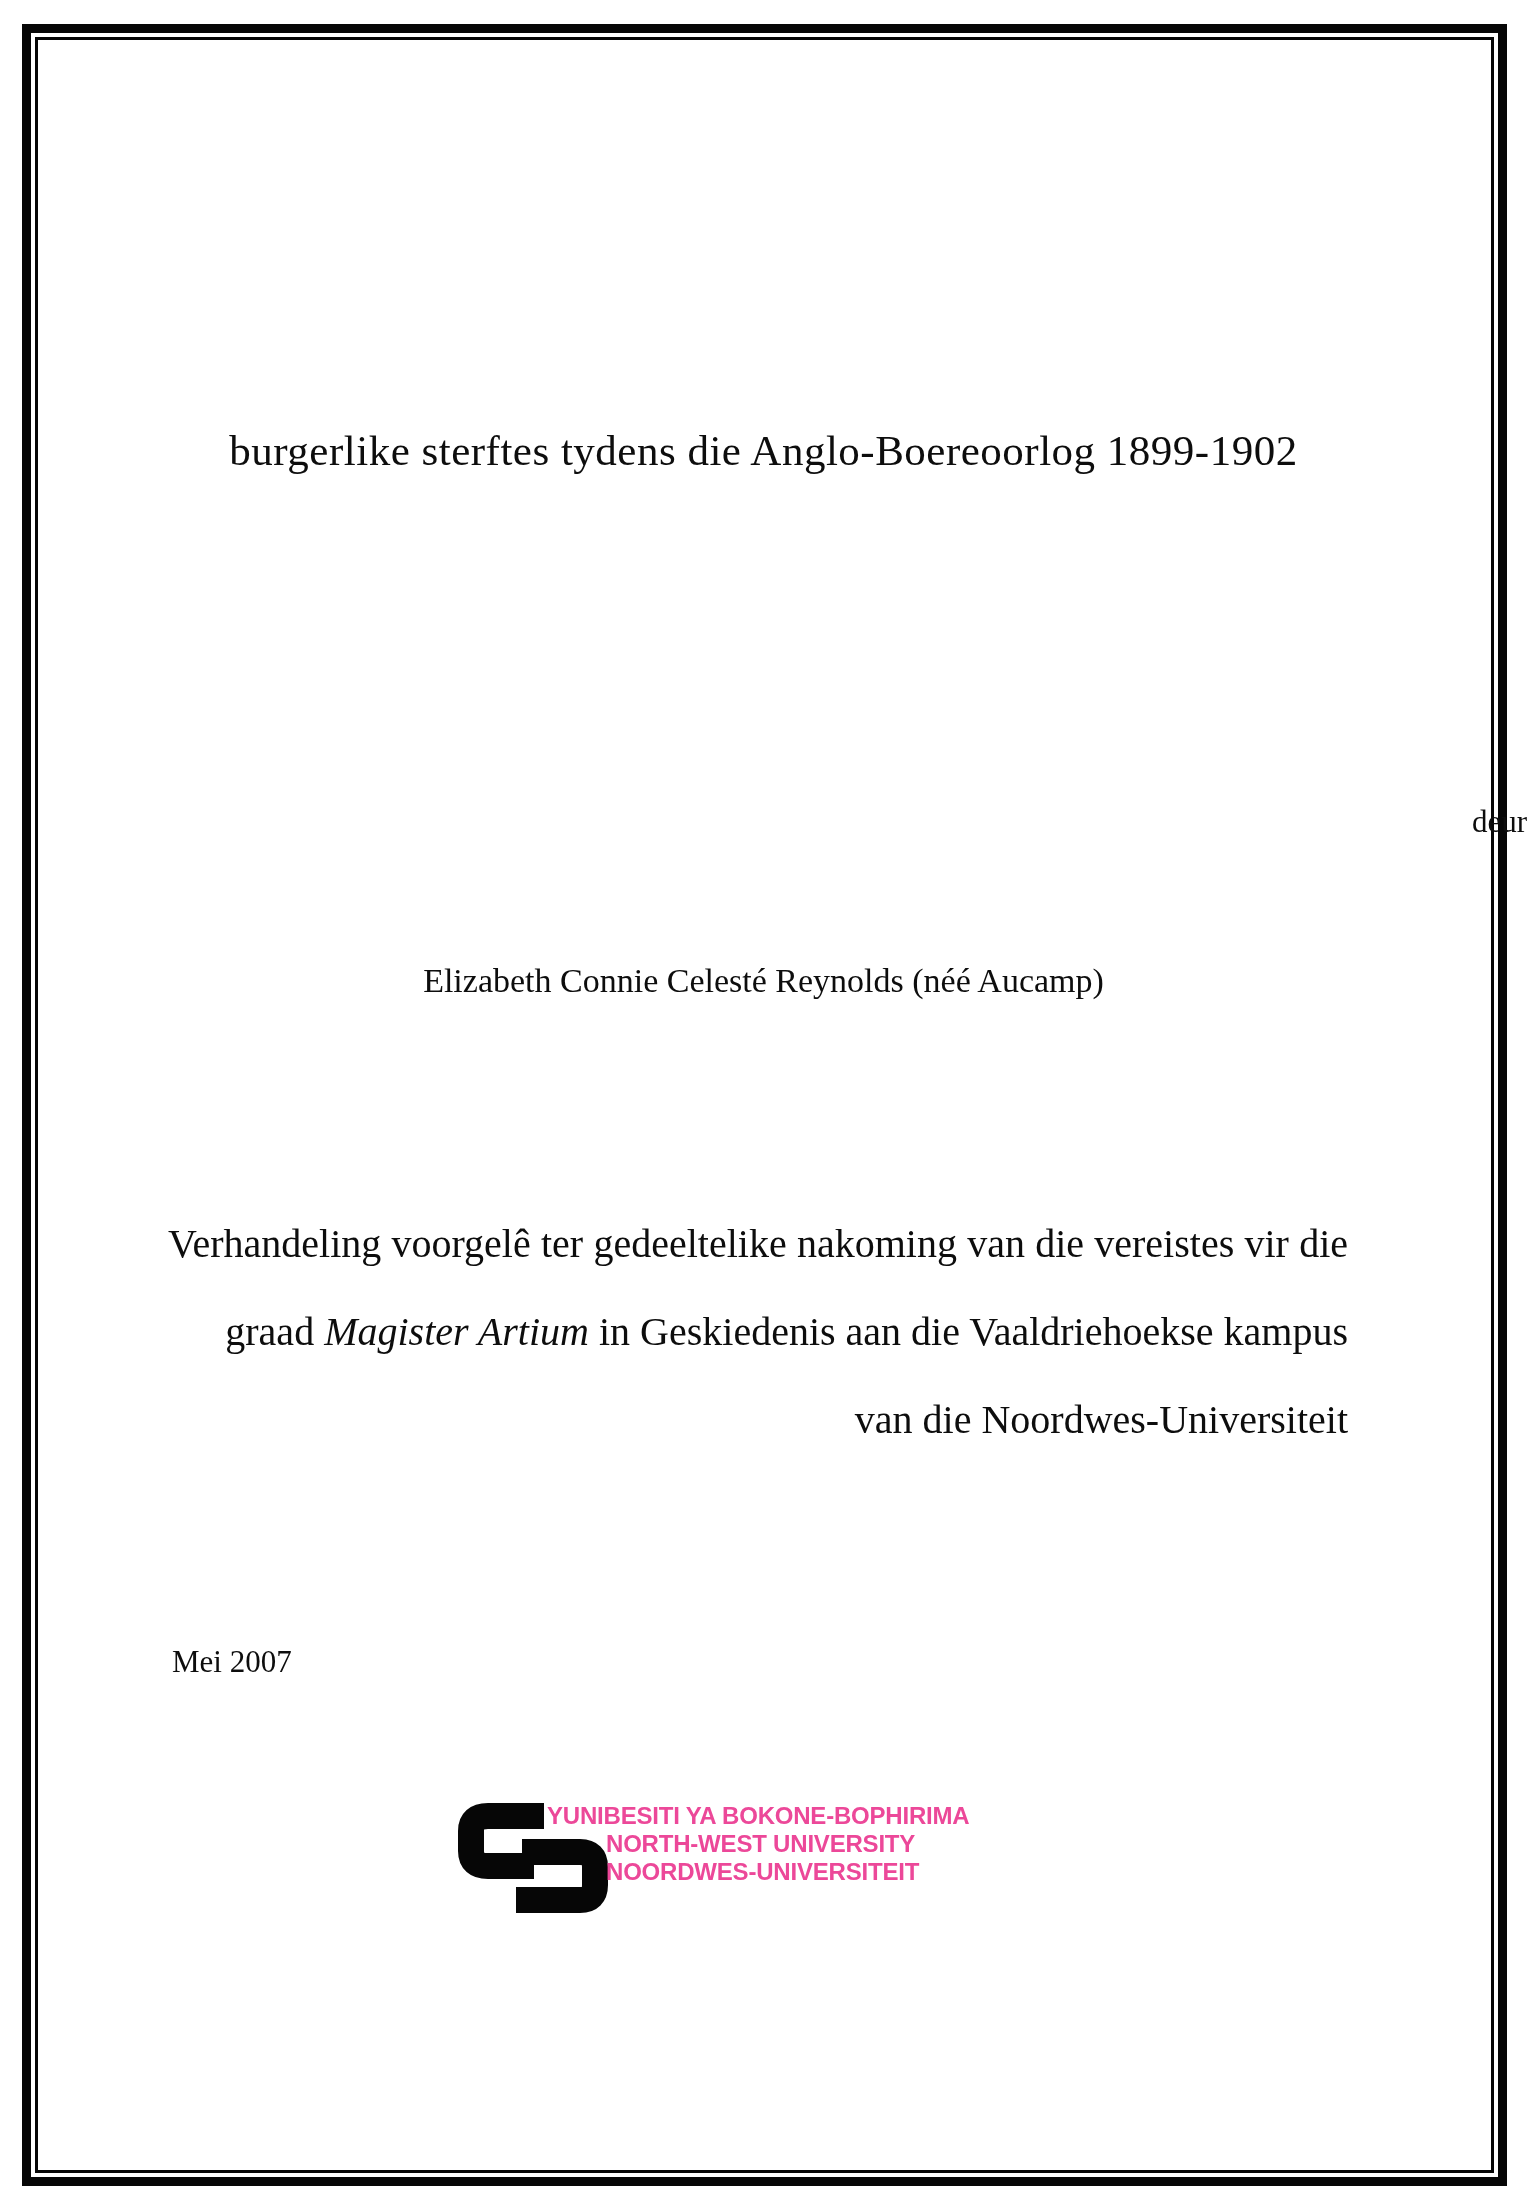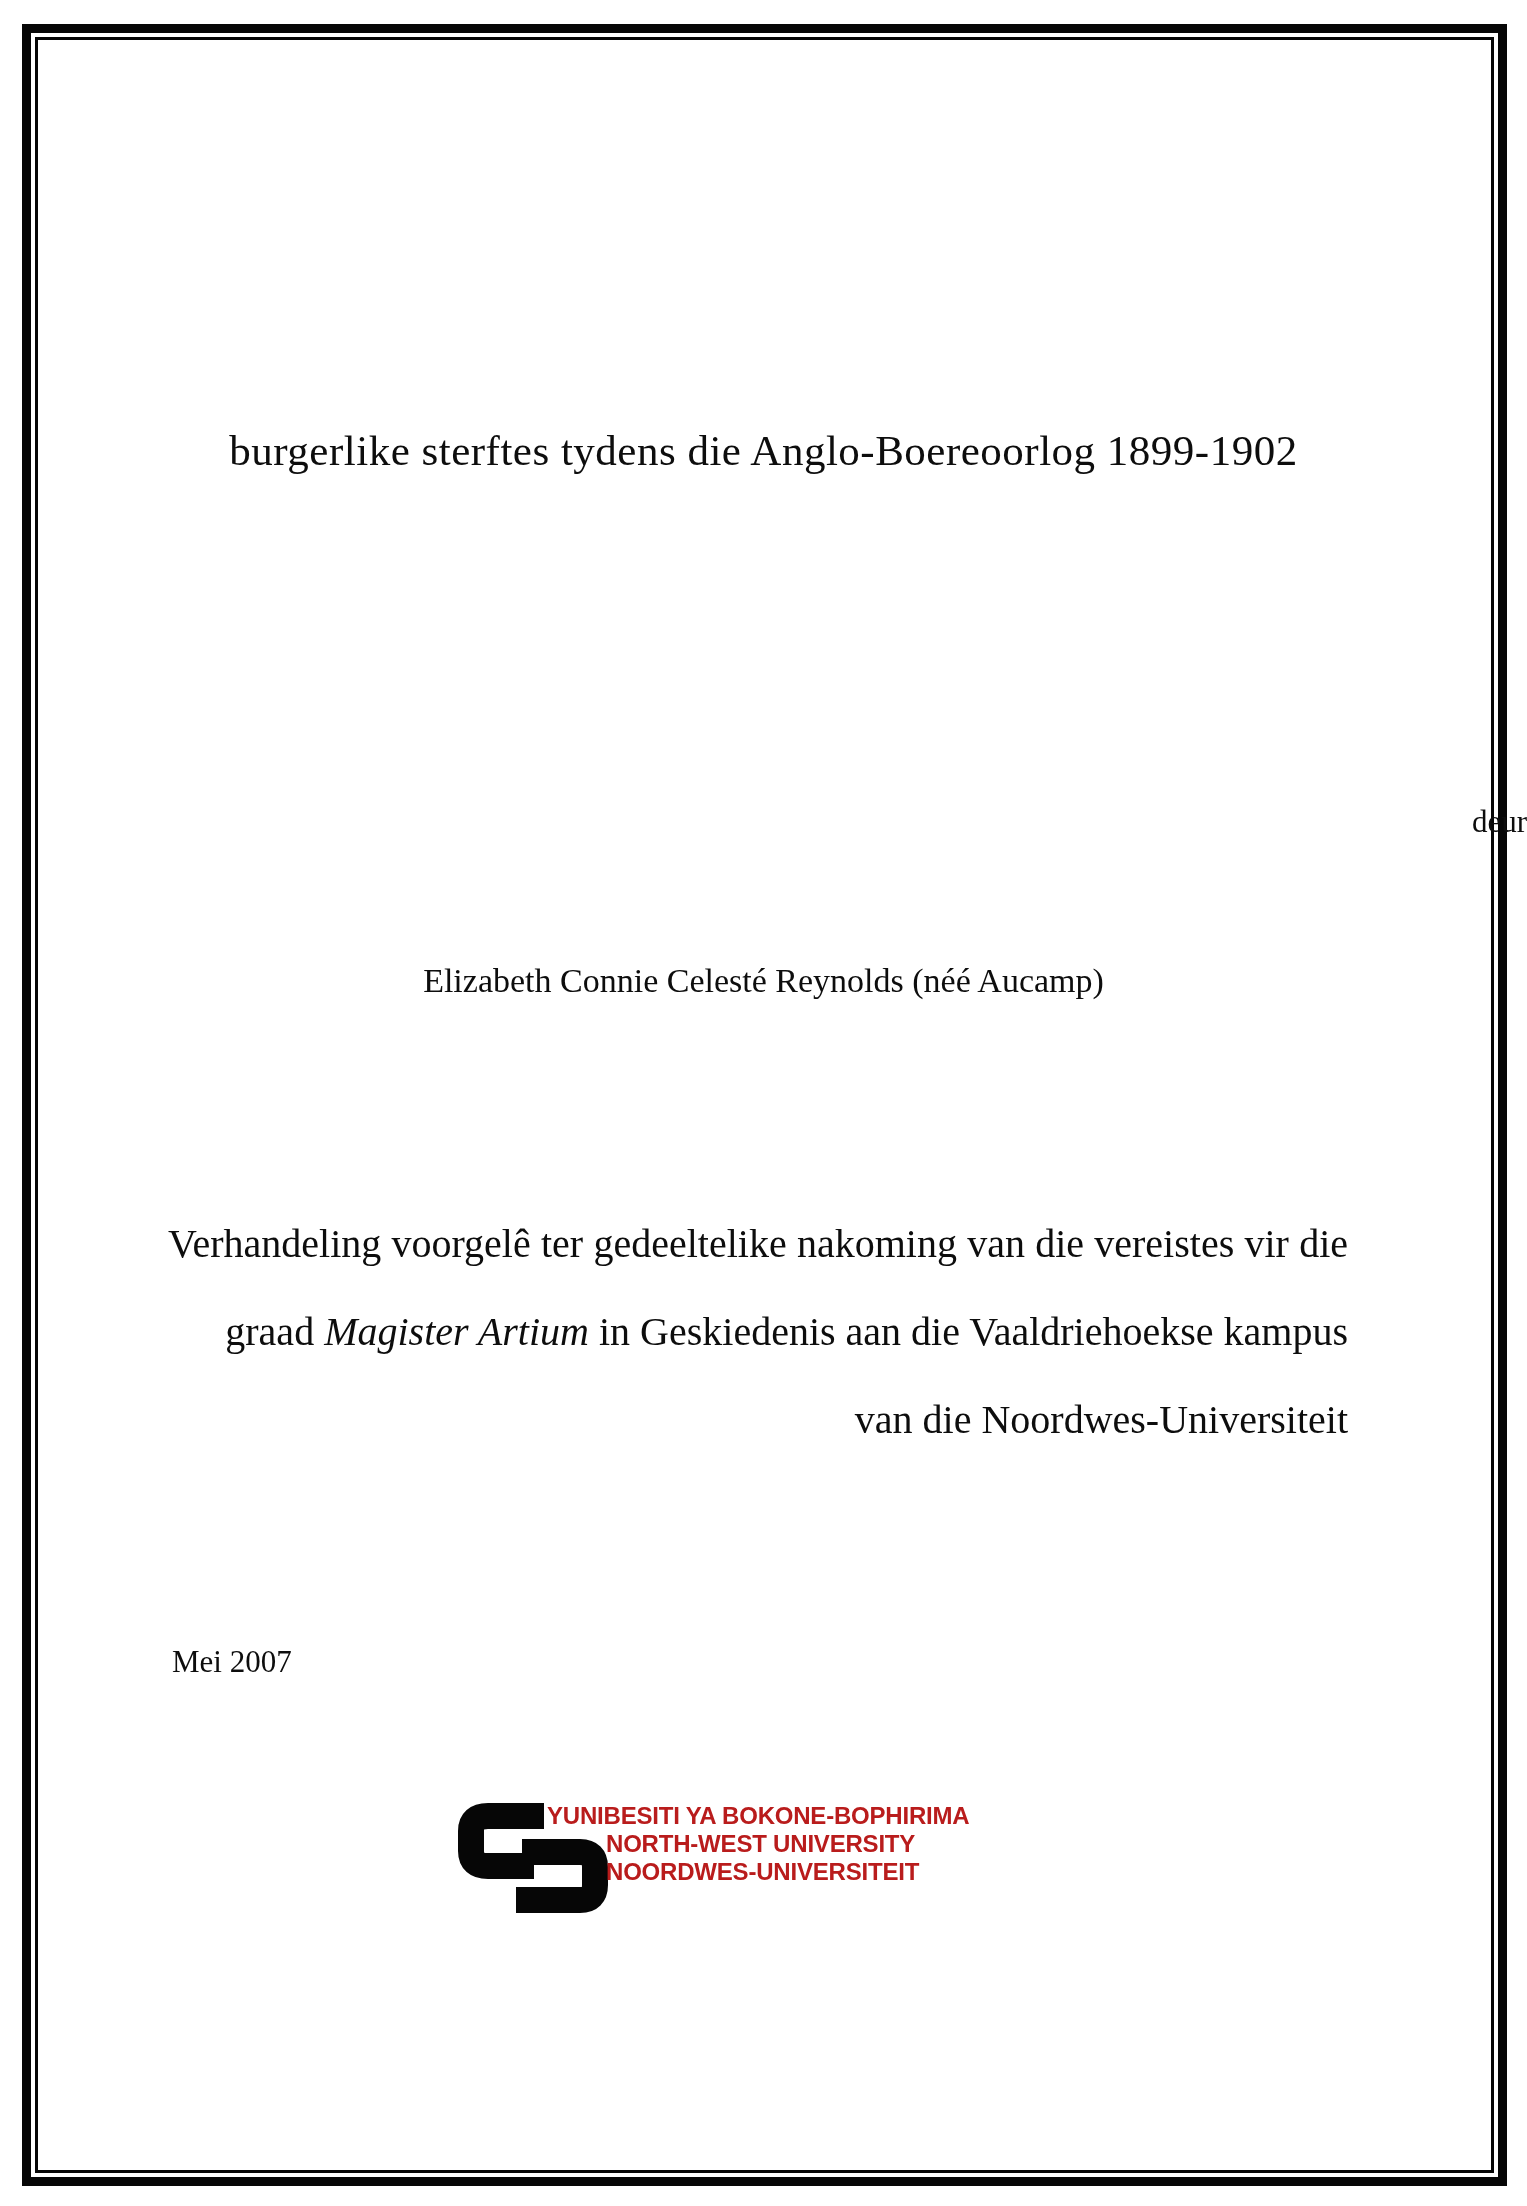--- a/index.html
+++ b/index.html
@@ -102,21 +102,21 @@
   }
   .logo-text {
     position: absolute;
     left: 89px;
     top: 6px;
     font-family: "Liberation Sans", sans-serif;
     font-weight: 700;
     font-size: 24px;
     line-height: 28px;
     letter-spacing: -0.2px;
-    color: #b91c1c;
+    color: #ec4899;
     white-space: nowrap;
   }
   .logo-text .indent { margin-left: 59px; }
 </style>
 </head>
 <body>
 
 <div class="scan-page">
 
   <div class="frame-outer">

